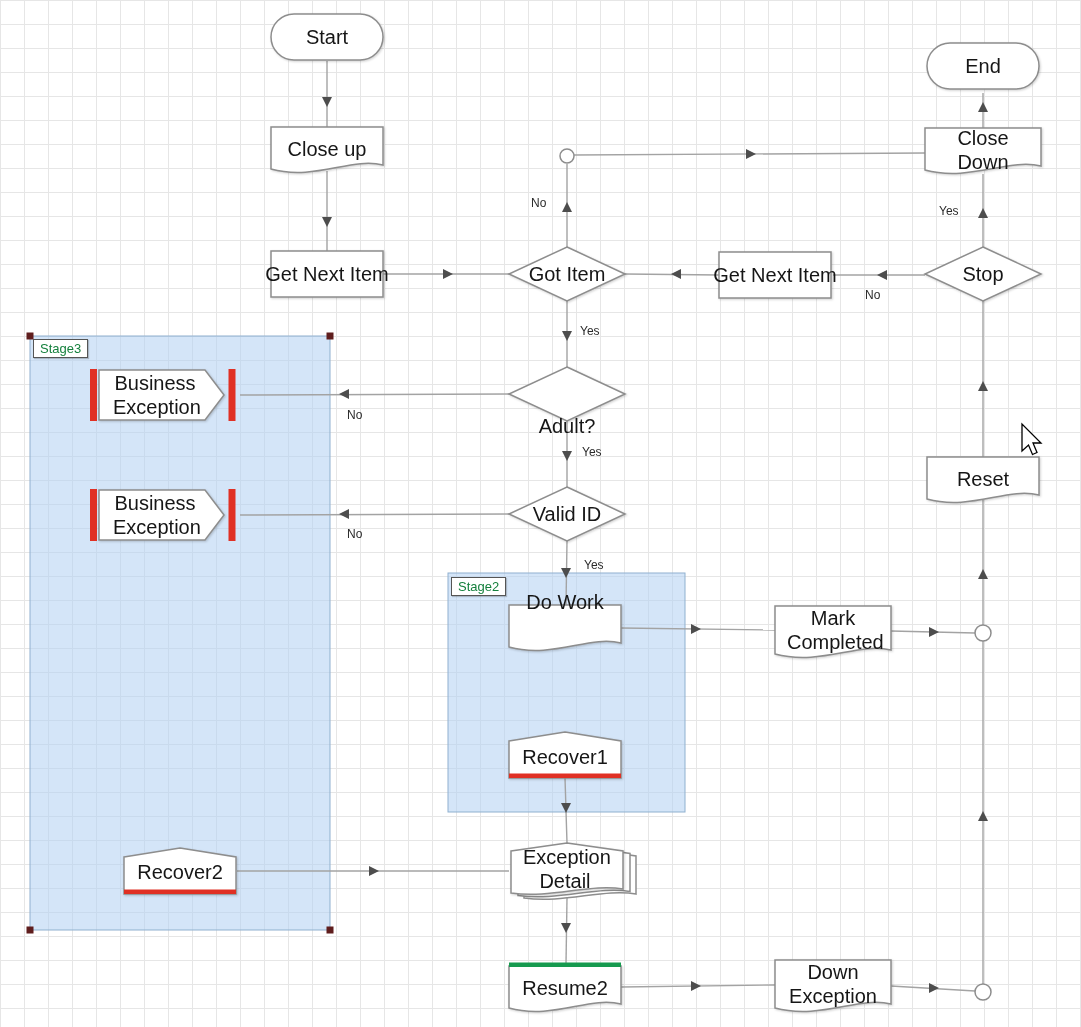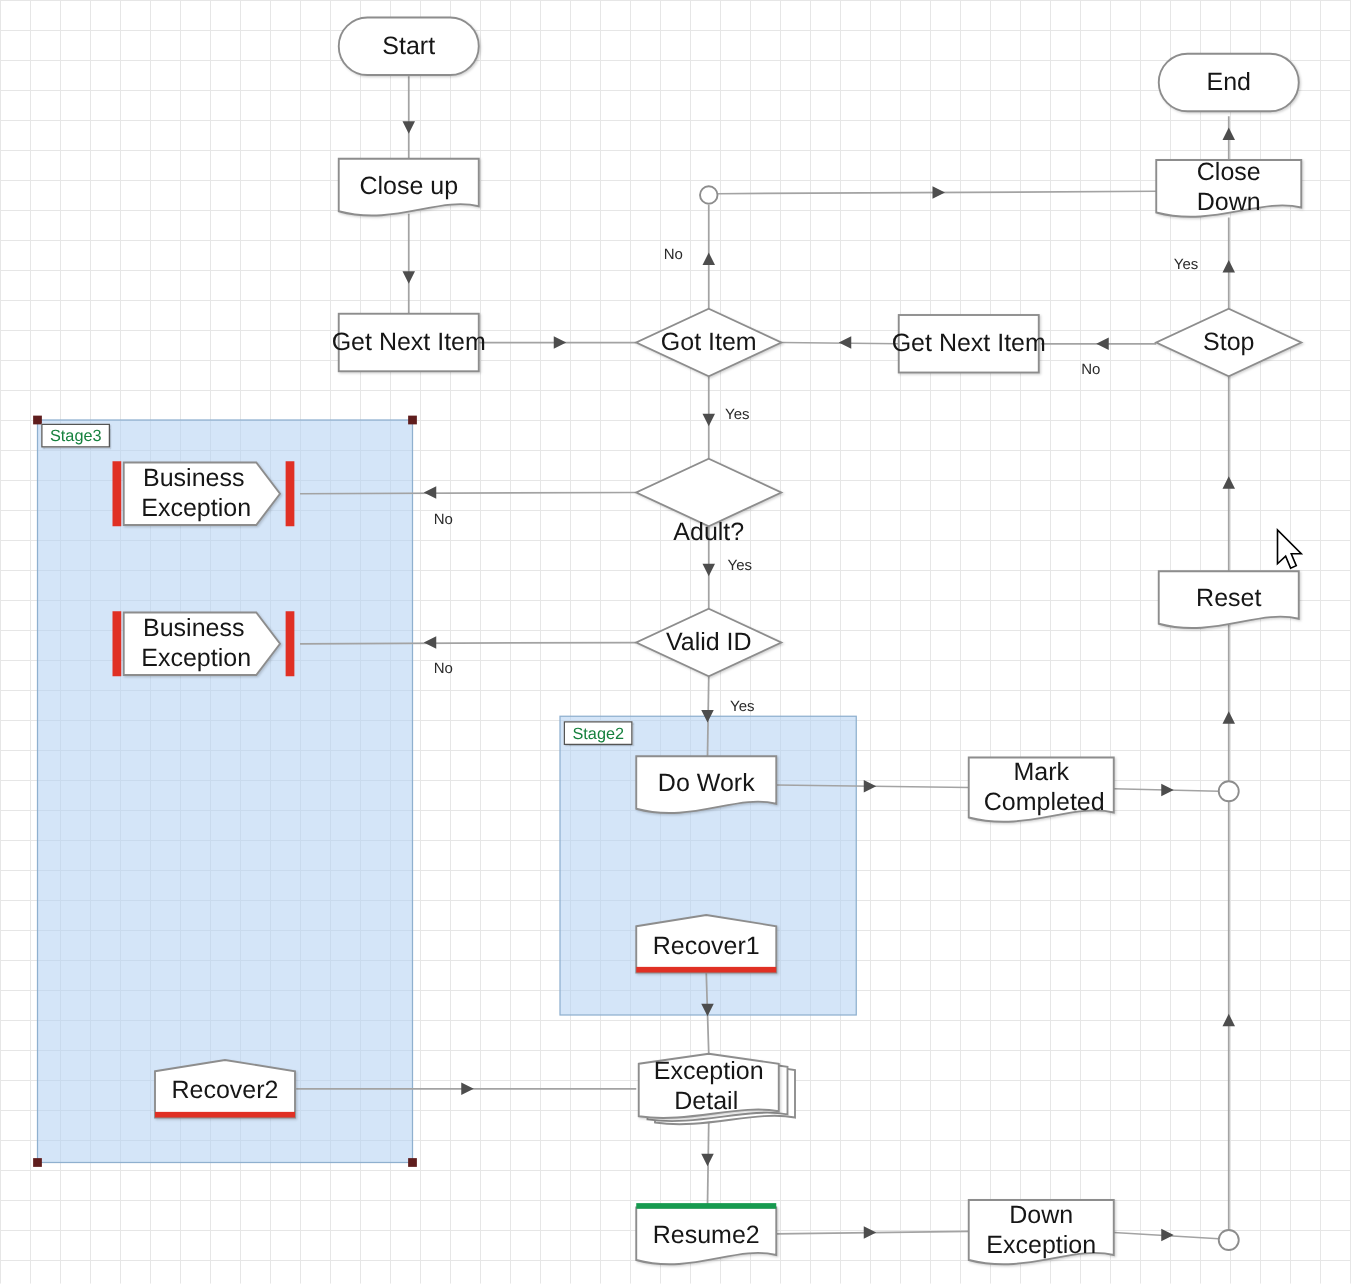--- a/index.html
+++ b/index.html
@@ -176,21 +176,21 @@
 <div class="node-label" style="left:327px;top:149px;">Close up</div>
 <div class="node-label" style="left:983px;top:150px;">Close Down</div>
 <div class="node-label" style="left:327px;top:274px;">Get Next Item</div>
 <div class="node-label" style="left:567px;top:274px;">Got Item</div>
 <div class="node-label" style="left:775px;top:275px;">Get Next Item</div>
 <div class="node-label" style="left:983px;top:274px;">Stop</div>
 <div class="node-label" style="left:567px;top:394px;margin-top:32px;">Adult?</div>
 <div class="node-label" style="left:567px;top:514px;text-align:right;">Valid ID</div>
 <div class="node-label w80" style="left:155px;top:395px;">Business Exception</div>
 <div class="node-label w80" style="left:155px;top:515px;">Business Exception</div>
-<div class="node-label" style="left:565px;top:627px;">Do Work</div>
+<div class="node-label" style="left:565px;top:602px;">Do Work</div>
 <div class="node-label w92" style="left:833px;top:630px;">Mark Completed</div>
 <div class="node-label" style="left:983px;top:479px;">Reset</div>
 <div class="node-label" style="left:565px;top:757px;">Recover1</div>
 <div class="node-label" style="left:180px;top:872px;text-align:right;">Recover2</div>
 <div class="node-label w80" style="left:565px;top:869px;">Exception Detail</div>
 <div class="node-label" style="left:565px;top:988px;">Resume2</div>
 <div class="node-label w92" style="left:833px;top:984px;">Down Exception</div>
 
 <div class="edge-label" style="left:531px;top:196px;">No</div>
 <div class="edge-label" style="left:939px;top:204px;">Yes</div>

